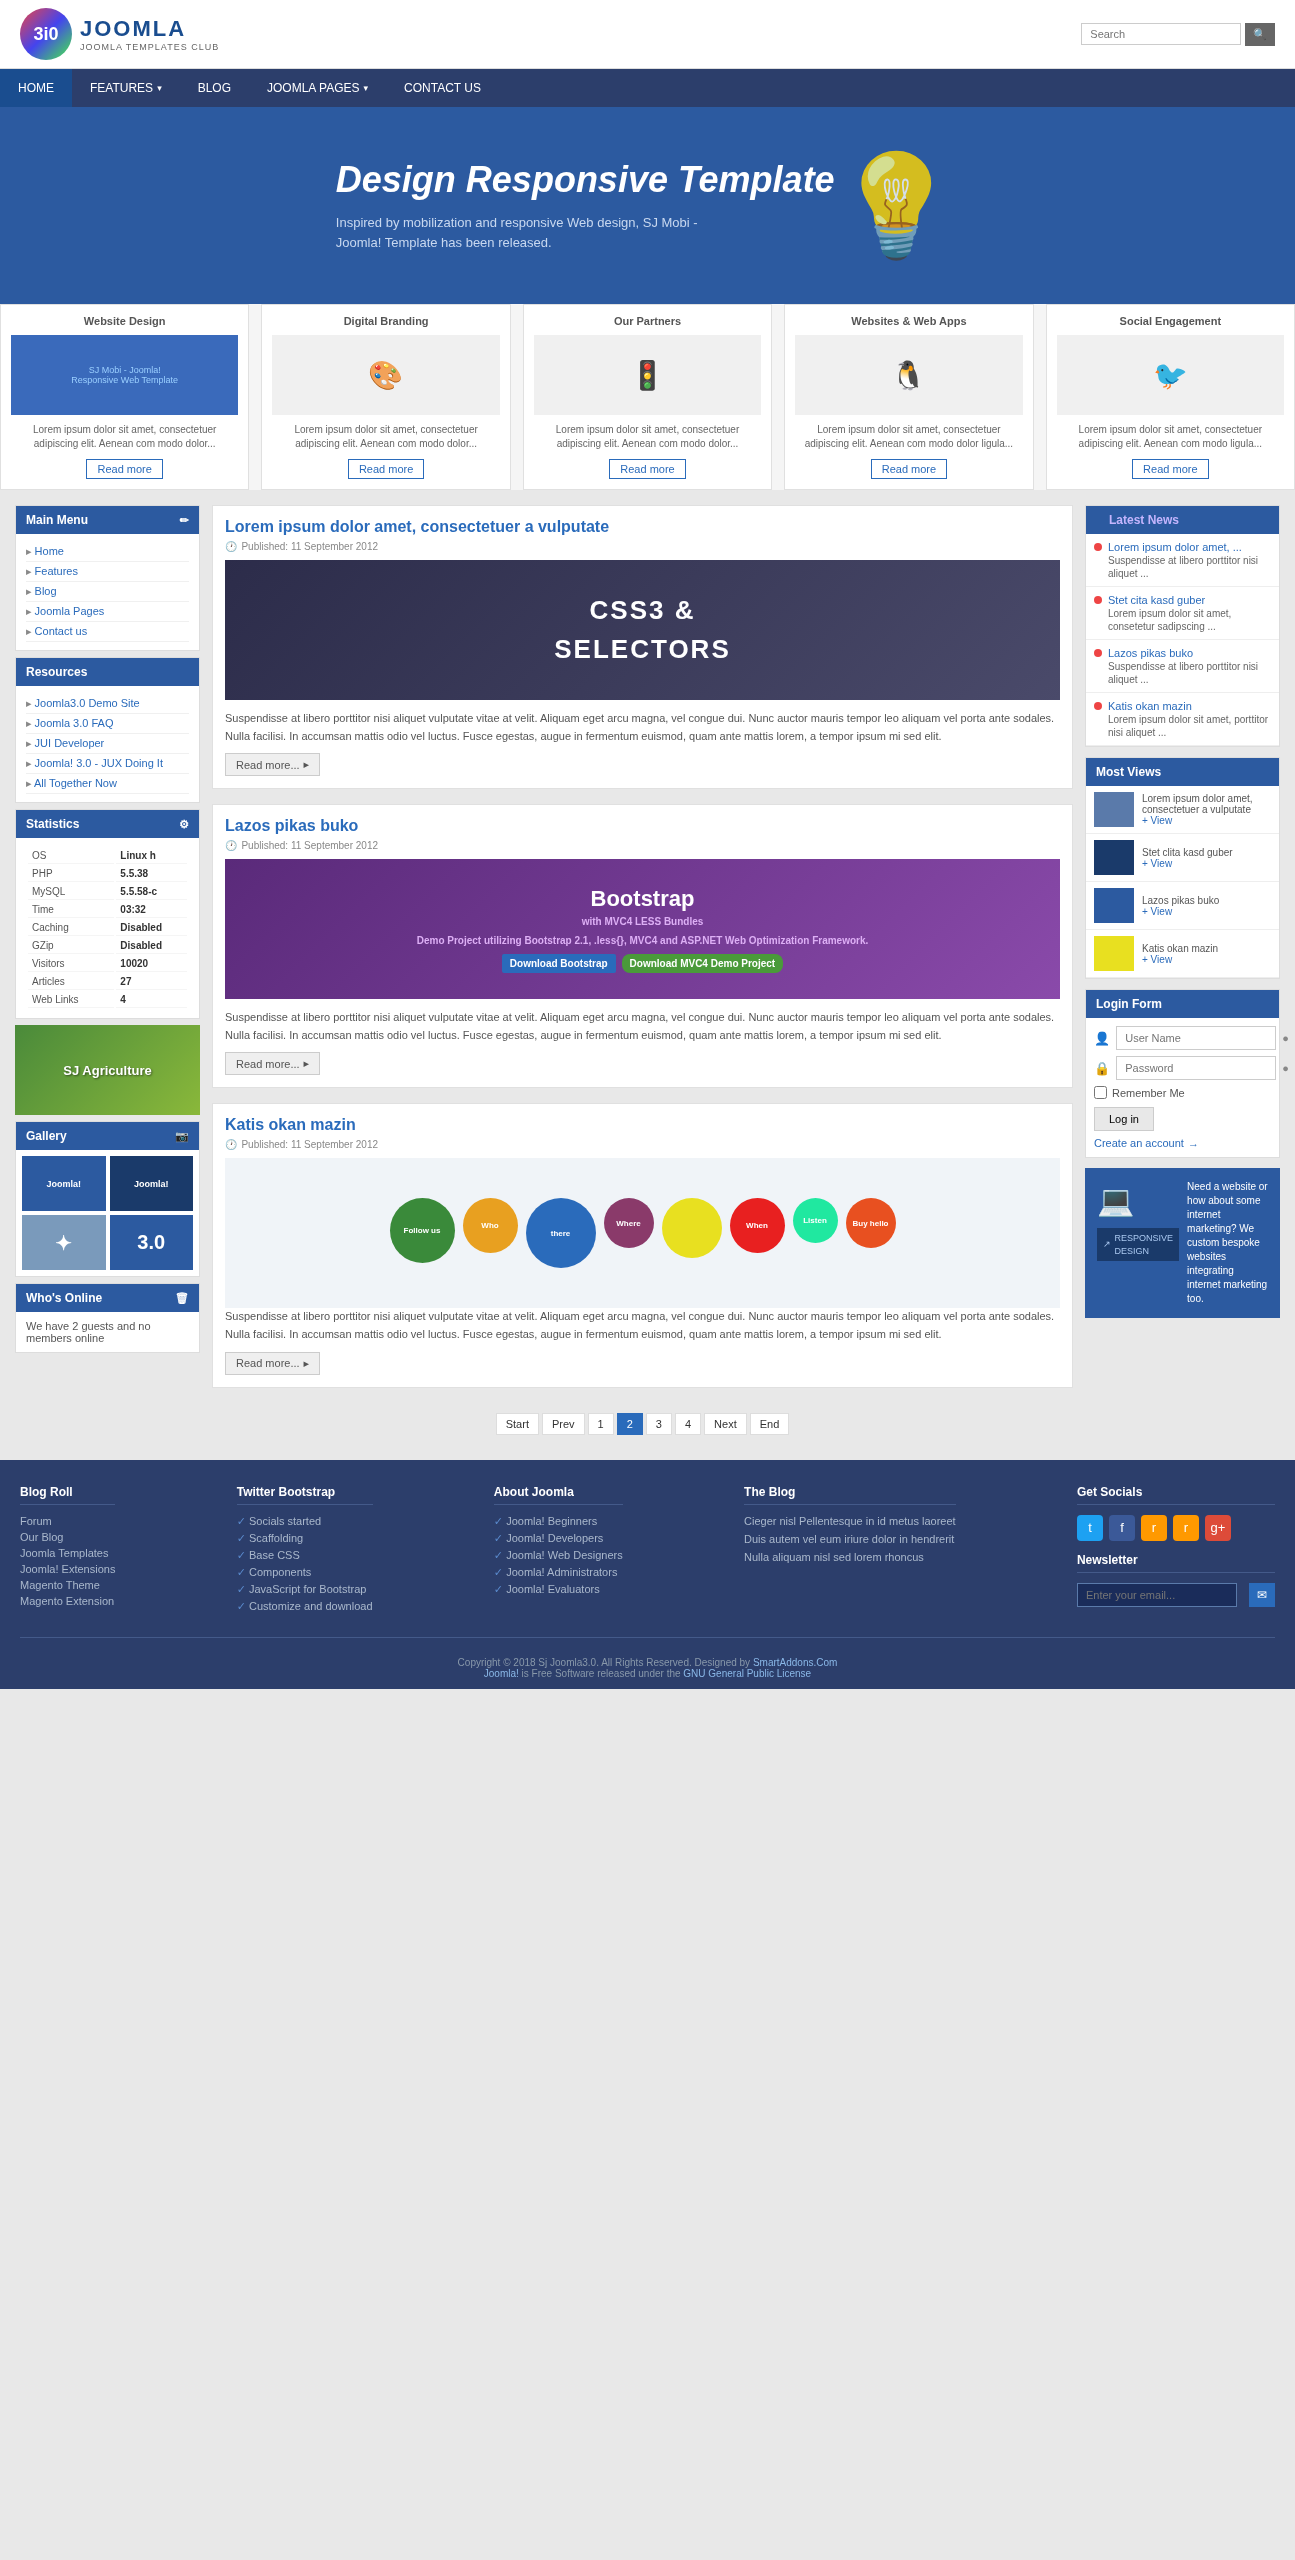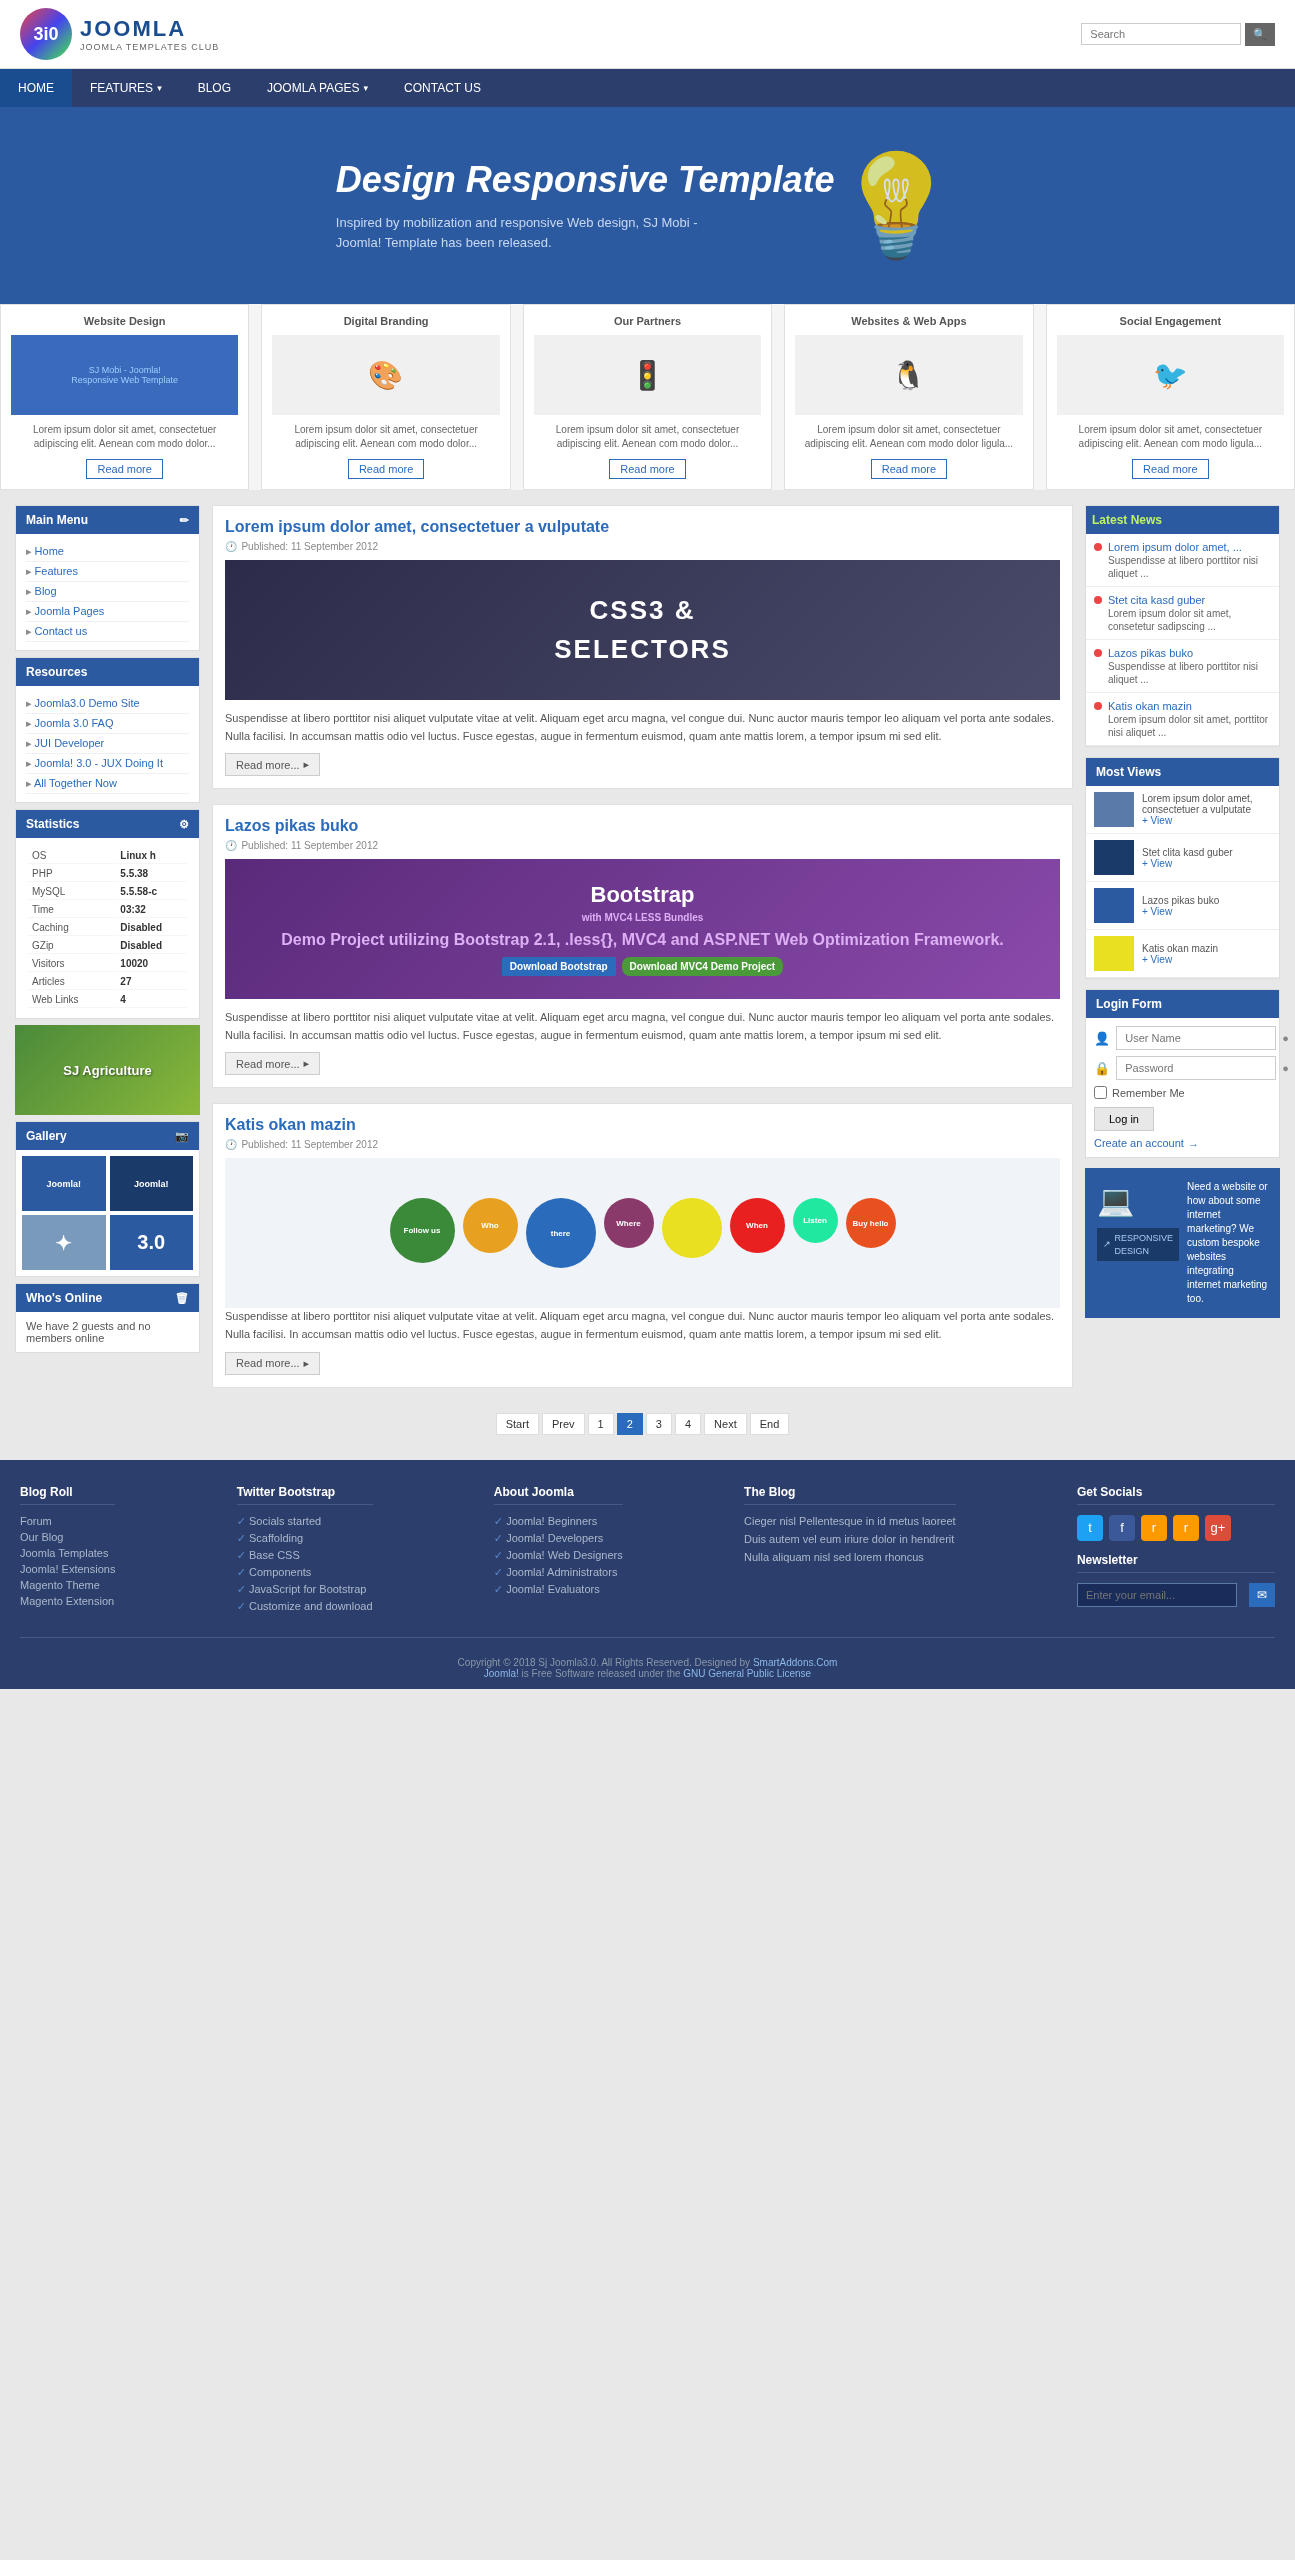--- a/index.html
+++ b/index.html
@@ -80,21 +80,21 @@
     .article-img.css3 { background: linear-gradient(135deg, #2c2c4a, #4a4a6a); }
     .article-text { font-size: 11px; color: #555; line-height: 1.6; margin-bottom: 8px; }
     .read-more-btn { border: 1px solid #ccc; padding: 4px 10px; font-size: 11px; color: #555; display: inline-flex; align-items: center; gap: 4px; cursor: pointer; }
 
     
     .pagination { display: flex; justify-content: center; align-items: center; gap: 3px; padding: 10px; }
     .page-btn { padding: 4px 9px; border: 1px solid #ddd; background: #fff; font-size: 11px; cursor: pointer; color: #333; }
     .page-btn.active { background: #2a6bbb; color: #fff; border-color: #2a6bbb; }
 
     
-    .latest-news-header { background: #2c5aa0; color: #bef264; padding: 7px 6px; font-size: 12px; font-weight: bold; }
+    .latest-news-header { background: #2c5aa0; color: #c4b5fd; padding: 7px 23px; font-size: 12px; font-weight: bold; }
     .news-item { padding: 6px 8px; border-bottom: 1px solid #eee; display: flex; gap: 6px; align-items: flex-start; }
     .news-dot { width: 8px; height: 8px; border-radius: 50%; background: #e44; flex-shrink: 0; margin-top: 3px; }
     .news-item-text a { font-size: 11px; color: #2a6bbb; }
     .news-item-text p { font-size: 10px; color: #666; line-height: 1.3; }
 
     .most-views-item { display: flex; gap: 8px; align-items: center; padding: 6px 8px; border-bottom: 1px solid #eee; }
     .most-views-thumb { width: 40px; height: 35px; background: #3a6abb; flex-shrink: 0; }
     .most-views-info a { font-size: 10px; color: #555; display: block; }
     .most-views-view { font-size: 10px; color: #2a6bbb; display: block; }
 
@@ -369,21 +369,21 @@
 
     <div class="article">
       <h2>Lazos pikas buko</h2>
       <div class="article-meta">
         <span class="clock-icon">🕐</span>
         <span>Published: 11 September 2012</span>
       </div>
       <div class="article-img bootstrap-img">
         <div class="bootstrap-title">Bootstrap</div>
         <div class="bootstrap-sub">with MVC4 LESS Bundles</div>
-        <p style="font-size:16px;color:#ddaff5;margin-bottom:8px;text-align:center;">Demo Project utilizing Bootstrap 2.1, .less{}, MVC4 and ASP.NET Web Optimization Framework.</p>
+        <p style="font-size:10px;color:#ddaff5;margin-bottom:8px;text-align:center;">Demo Project utilizing Bootstrap 2.1, .less{}, MVC4 and ASP.NET Web Optimization Framework.</p>
         <div class="bootstrap-btns">
           <span class="bootstrap-btn">Download Bootstrap</span>
           <span class="bootstrap-btn2">Download MVC4 Demo Project</span>
         </div>
       </div>
       <p class="article-text">Suspendisse at libero porttitor nisi aliquet vulputate vitae at velit. Aliquam eget arcu magna, vel congue dui. Nunc auctor mauris tempor leo aliquam vel porta ante sodales. Nulla facilisi. In accumsan mattis odio vel luctus. Fusce egestas, augue in fermentum euismod, quam ante mattis lorem, a tempor ipsum mi sed elit.</p>
       <button class="read-more-btn">
         <span>Read more...</span>
         <span>▸</span>
       </button>

